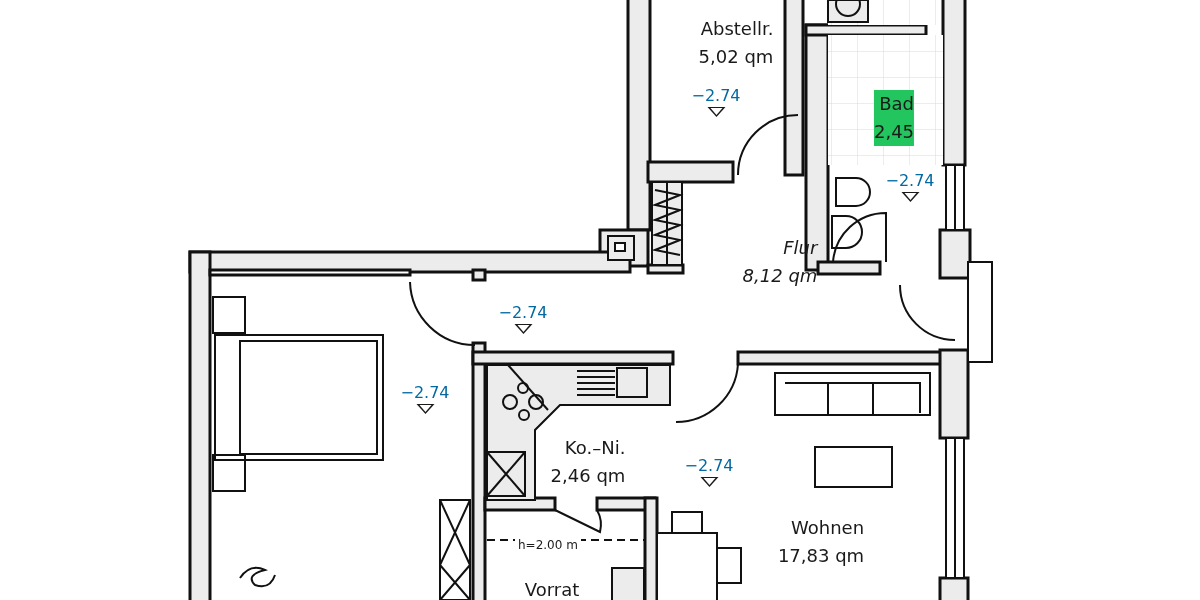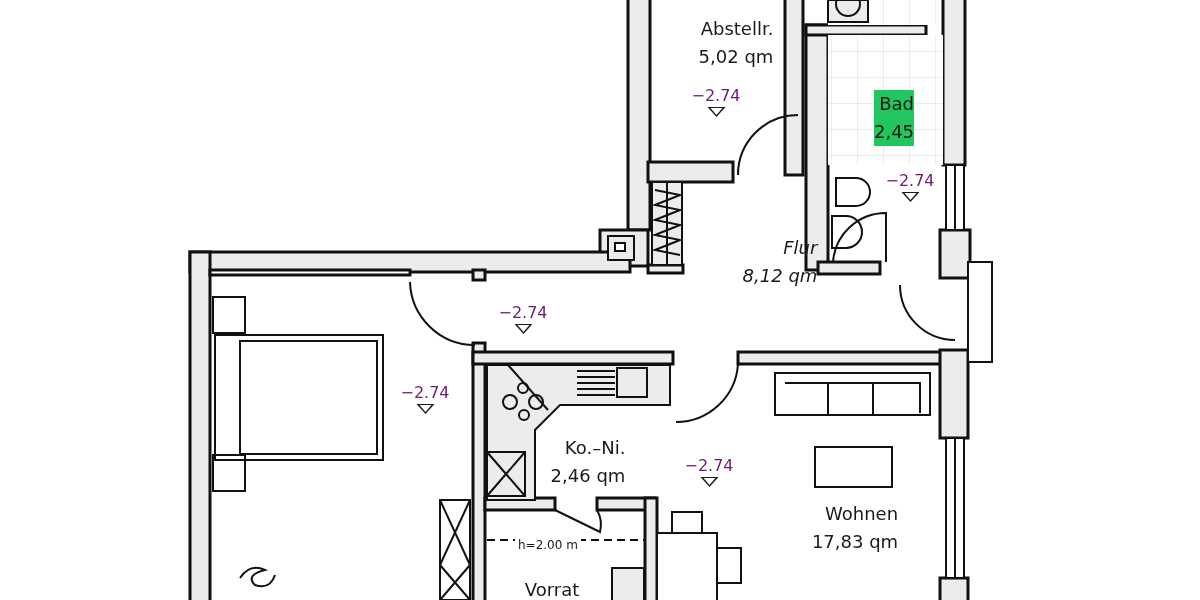--- a/index.html
+++ b/index.html
@@ -1,19 +1,19 @@
 <!DOCTYPE html>
 <html><head>
 <meta charset="utf-8">
 <style>
   html,body{margin:0;padding:0;background:#ffffff;}
   body{width:1200px;height:600px;overflow:hidden;position:relative;font-family:"DejaVu Sans","Liberation Sans",sans-serif;}
   #plan{position:absolute;left:0;top:0;width:1200px;height:600px;}
   .lbl{position:absolute;text-align:right;color:#1a1a1a;font-size:18px;line-height:28px;white-space:nowrap;transform:translateX(-50%);}
-  .lvl{position:absolute;text-align:center;color:#701a75;font-size:16px;line-height:18px;transform:translateX(-50%);}
+  .lvl{position:absolute;text-align:center;color:#0369a1;font-size:16px;line-height:18px;transform:translateX(-50%);}
   .lvl .tri{display:block;margin:2px auto 0;width:0;height:0;border-left:9px solid transparent;border-right:9px solid transparent;border-top:10px solid #1a1a1a;position:relative;}
   .lvl .tri::after{content:"";position:absolute;left:-6px;top:-9px;border-left:6px solid transparent;border-right:6px solid transparent;border-top:7px solid #fff;}
   .hnote{position:absolute;font-size:12px;color:#1a1a1a;background:#fff;padding:0 3px;}
 </style>
 </head>
 <body>
 
 <svg id="plan" viewBox="0 0 1200 600" xmlns="http://www.w3.org/2000/svg">
   <defs>
     <pattern id="tiles" width="26" height="26" patternUnits="userSpaceOnUse">
@@ -153,21 +153,21 @@
 </div>
 
 <div class="lbl" style="left:588px;top:434px;">
   <div>Ko.–Ni.</div>
   <div>2,46 qm</div>
 </div>
 <div class="lvl" style="left:709px;top:457px;">
   <span>−2.74</span><span class="tri"></span>
 </div>
 
-<div class="lbl" style="left:821px;top:500px;margin-left:34px;">
+<div class="lbl" style="left:821px;top:514px;">
   <div>Wohnen</div>
   <div>17,83 qm</div>
 </div>
 
 <div class="hnote" style="left:515px;top:538px;">h=2.00 m</div>
 <div class="lbl" style="left:552px;top:576px;">
   <div>Vorrat</div>
 </div>
 
 </body></html>

